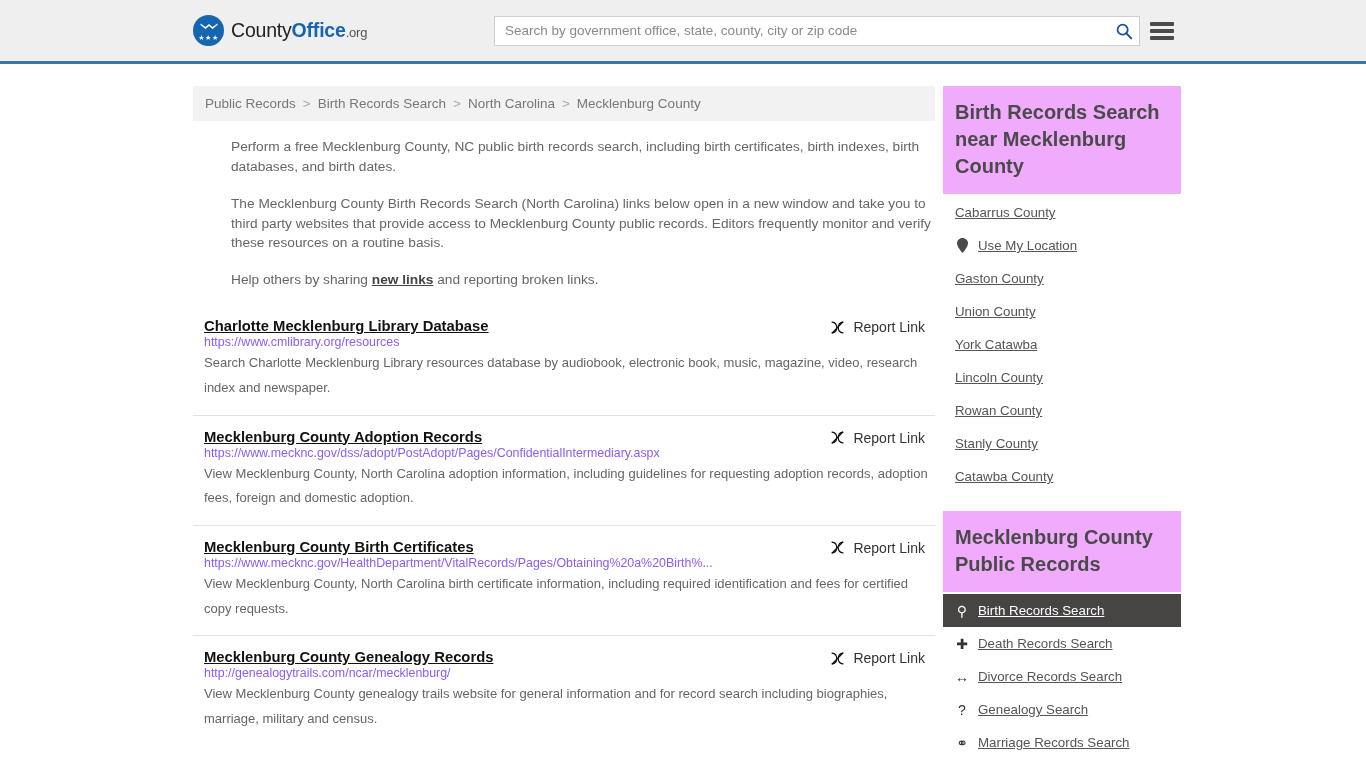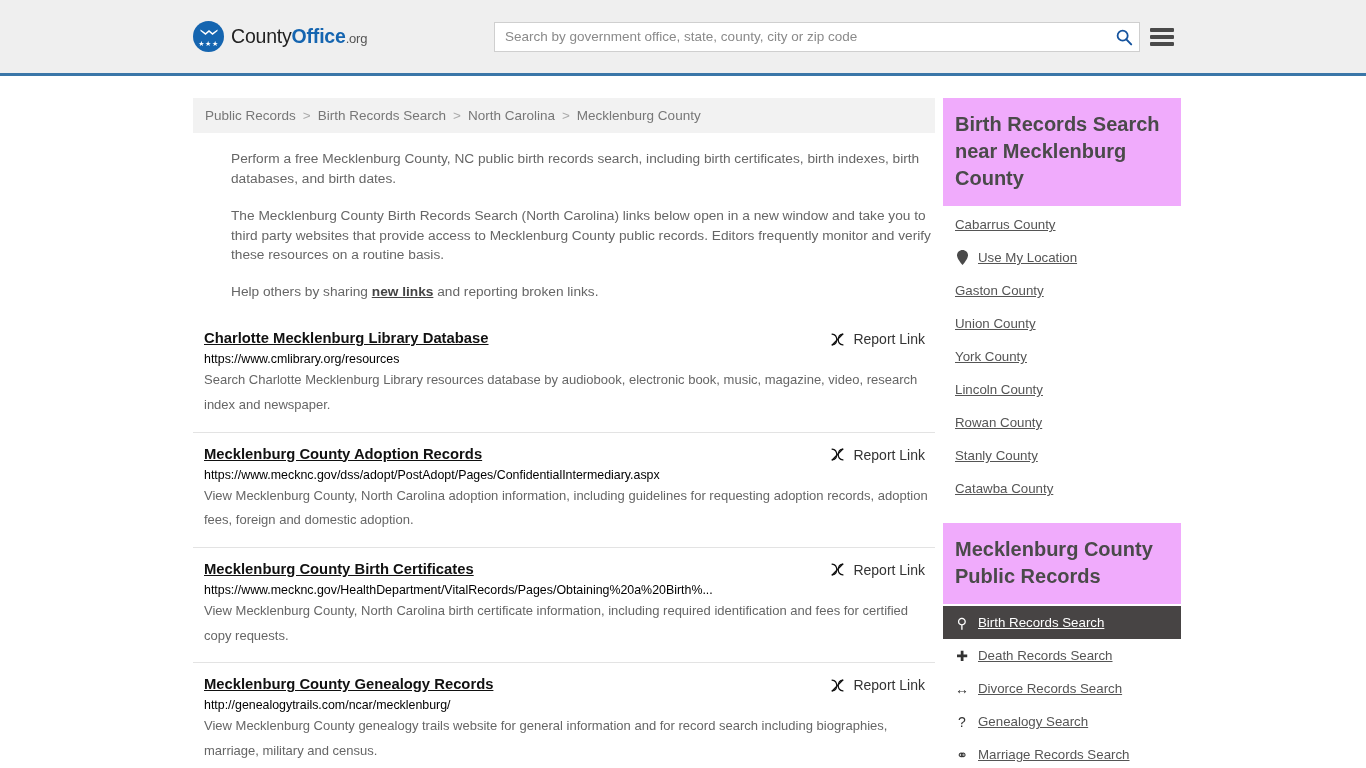--- a/index.html
+++ b/index.html
@@ -6,21 +6,21 @@
   html, body {
     width: 1366px; height: 768px;
     overflow: hidden;
     background: #ffffff;
     font-family: "Liberation Sans", sans-serif;
     color: #333;
   }
 
   
   .site-header {
-    height: 76px;
+    height: 64px;
     background: #efefef;
     border-bottom: 3px solid #3a76a8;
     display: flex;
     align-items: center;
     position: relative;
   }
   .logo-wrap {
     position: absolute;
     left: 193px;
     display: flex;
@@ -159,22 +159,21 @@
     font-size: 14px;
     color: #333;
     cursor: pointer;
     white-space: nowrap;
     padding-right: 10px;
     margin-top: 1px;
   }
   .broken-link-icon { width: 15px; height: 15px; flex: none; }
   .result-url {
     font-size: 12.4px;
-    color: #000000;
-    margin-top: 5px;
+    color: #8b5cf6;
     word-break: break-all;
   }
   .result-desc {
     font-size: 13px;
     color: #666;
     line-height: 1.9;
     margin-top: 2px;
   }
 
   
@@ -356,21 +355,21 @@
           </span>
           <a href="#">Use My Location</a>
         </div>
         <div class="side-item">
           <a href="#">Gaston County</a>
         </div>
         <div class="side-item">
           <a href="#">Union County</a>
         </div>
         <div class="side-item">
-          <a href="#">York County</a>
+          <a href="#">York Catawba</a>
         </div>
         <div class="side-item">
           <a href="#">Lincoln County</a>
         </div>
         <div class="side-item">
           <a href="#">Rowan County</a>
         </div>
         <div class="side-item">
           <a href="#">Stanly County</a>
         </div>

